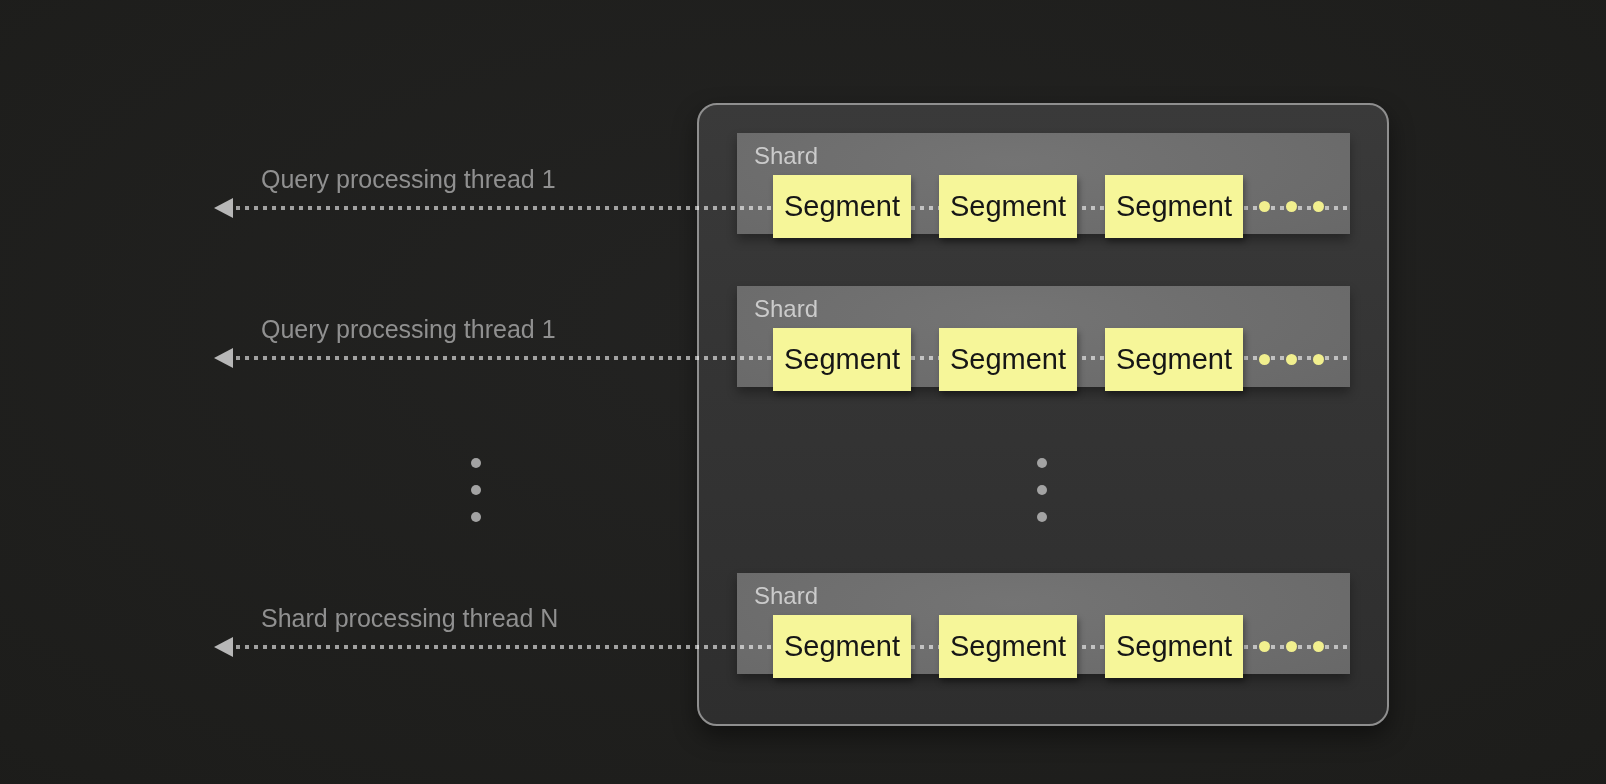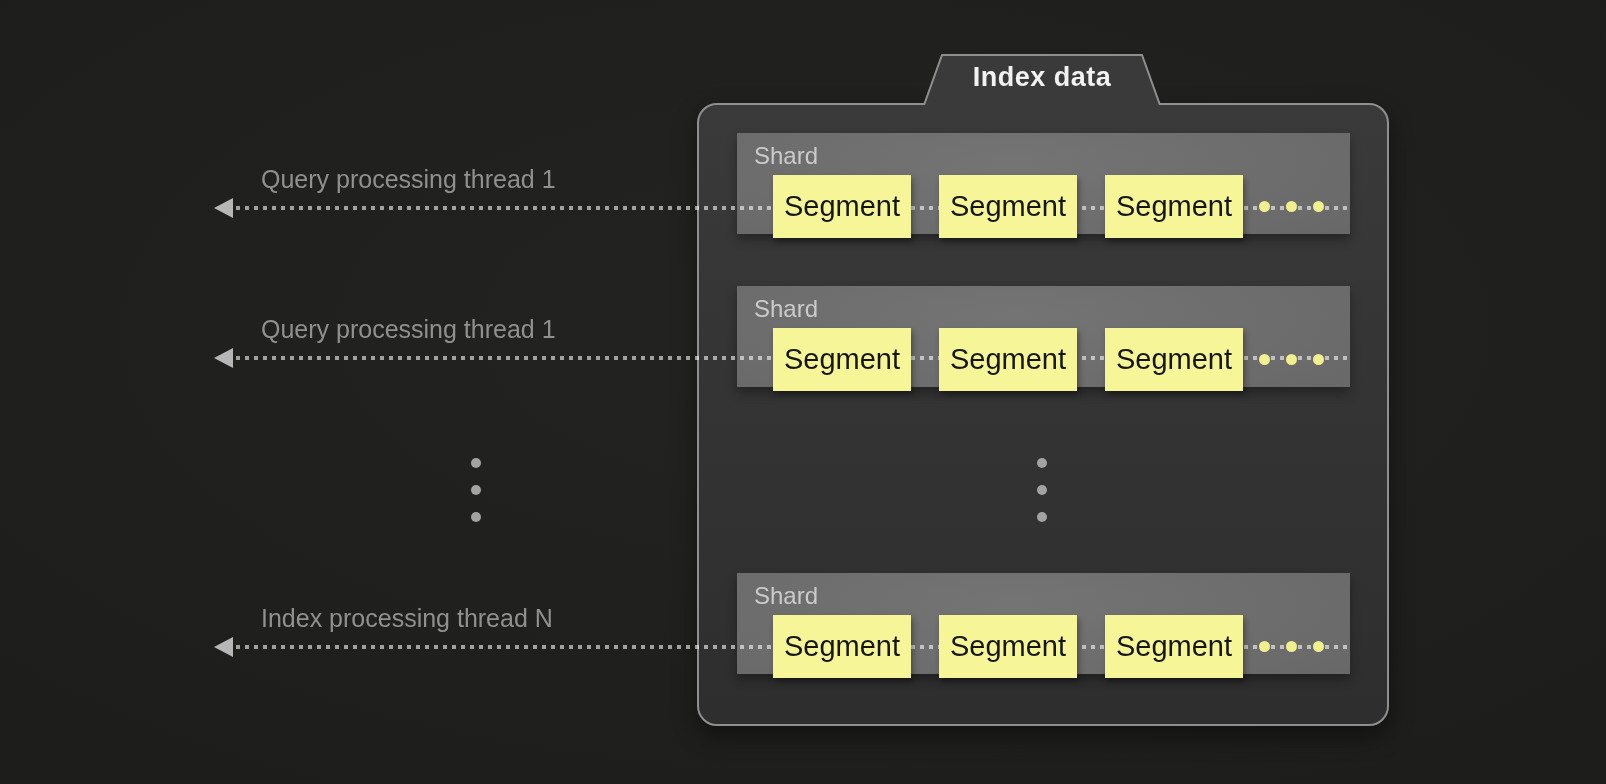--- a/index.html
+++ b/index.html
@@ -69,26 +69,20 @@
   .v-ellipsis.left { left:471px; } .v-ellipsis.center { left:1037px; }
   .vdot { width:10px; height:10px; border-radius:50%; background:#a3a3a3; }
 </style>
 </head>
 <body>
 
 <div class="stage">
 
   <div class="panel"></div>
 
-  <div class="tab">
-    <svg viewBox="0 0 240 52" width="240" height="52">
-      <path d="M2 52 L20 2 L220 2 L238 52" fill="#3a3a3a" stroke="#8f8f8f" stroke-width="2"></path>
-    </svg>
-    <div class="tab-label">Index data</div>
-  </div>
 
   <div class="shard shard-1">
     <div class="shard-label">Shard</div>
     <div class="segments">
       <div class="segment">Segment</div>
       <div class="segment">Segment</div>
       <div class="segment">Segment</div>
     </div>
     <div class="ydots">
       <div class="ydot"></div>
@@ -127,21 +121,21 @@
 
   <div class="arrow-line line-1"></div>
   <div class="arrow-line line-2"></div>
   <div class="arrow-line line-3"></div>
   <div class="arrow-head head-1"></div>
   <div class="arrow-head head-2"></div>
   <div class="arrow-head head-3"></div>
 
   <div class="thread-label tl-1">Query processing thread 1</div>
   <div class="thread-label tl-2">Query processing thread 1</div>
-  <div class="thread-label tl-3">Index processing thread N</div>
+  <div class="thread-label tl-3">Shard processing thread N</div>
 
   <div class="v-ellipsis left">
     <div class="vdot"></div>
     <div class="vdot"></div>
     <div class="vdot"></div>
   </div>
   <div class="v-ellipsis center">
     <div class="vdot"></div>
     <div class="vdot"></div>
     <div class="vdot"></div>

